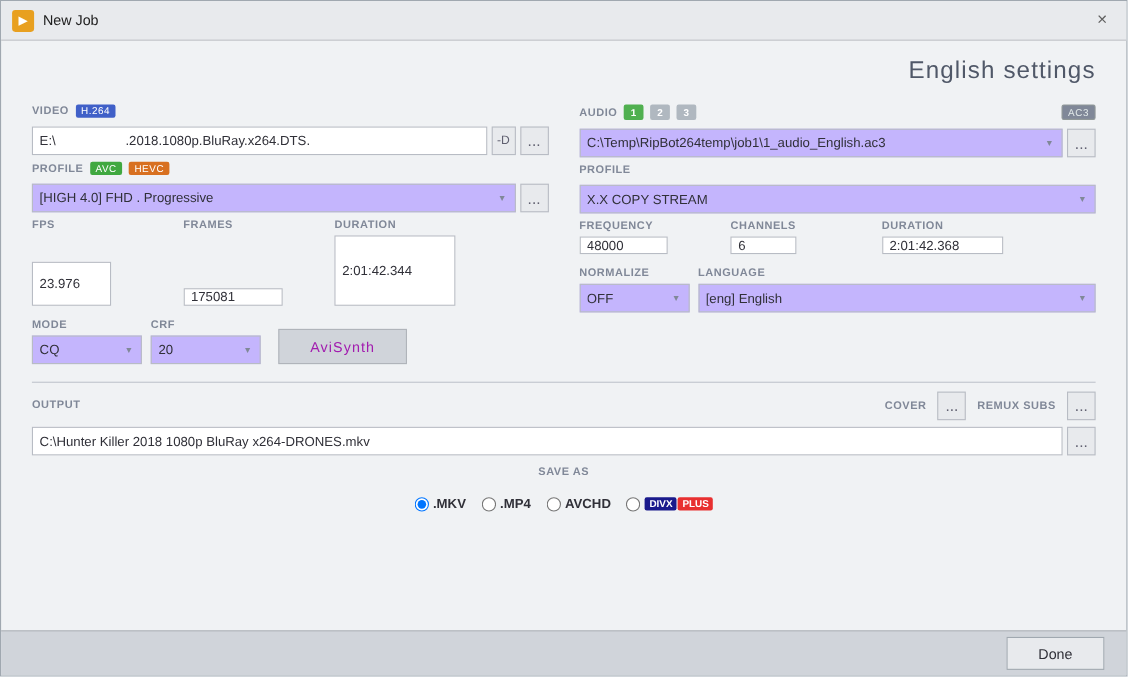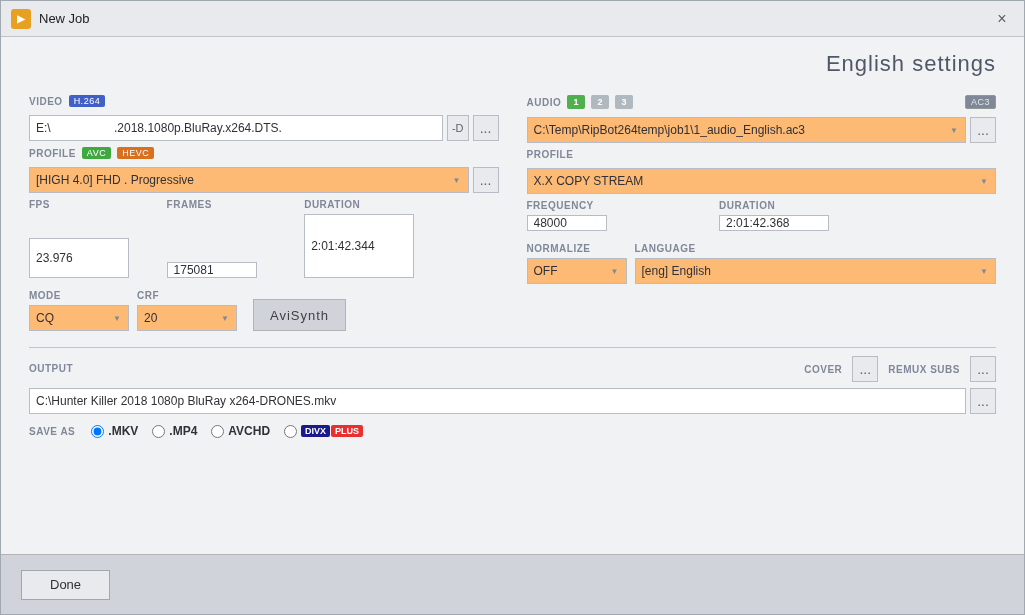--- a/index.html
+++ b/index.html
@@ -150,21 +150,21 @@
       background: white;
       padding: 0 6px;
       font-size: 12px;
       color: #303038;
       outline: none;
     }
     .select-input {
       flex: 1;
       height: 26px;
       border: 1px solid #b8bcc4;
-      background: #fdba74;
+      background: #c4b5fd;
       padding: 0 6px;
       font-size: 12px;
       color: #303038;
       outline: none;
       appearance: none;
       -webkit-appearance: none;
       cursor: pointer;
     }
     .select-wrapper {
       flex: 1;
@@ -199,25 +199,25 @@
     }
     .field-group {
       display: flex;
       flex-direction: column;
       gap: 2px;
     }
     .field-group-sm { flex: 1; }
     .field-group-md { flex: 1.5; }
     .avsynth-btn {
       height: 32px;
-      padding: 0 16px;
+      padding: 0 28px;
       background: #d0d4da;
       border: 1px solid #b0b4ba;
       font-size: 13px;
-      color: #404040;
+      color: #a21caf;
       cursor: pointer;
       letter-spacing: 1px;
     }
     .row-mode-crf {
       display: flex;
       gap: 8px;
       align-items: flex-end;
     }
     .row-freq-ch-dur {
       display: flex;
@@ -253,20 +253,21 @@
     }
     .output-input-row {
       display: flex;
       gap: 4px;
     }
     .save-as-row {
       display: flex;
       align-items: center;
       gap: 16px;
       margin-top: 4px;
+      flex-direction: column;
     }
     .save-as-label {
       font-size: 10px;
       font-weight: 600;
       color: #808898;
       text-transform: uppercase;
       letter-spacing: 0.5px;
     }
     .radio-group {
       display: flex;
@@ -300,21 +301,22 @@
       font-weight: bold;
       padding: 1px 4px;
       border-radius: 2px;
     }
     .footer {
       background: #d0d4da;
       border-top: 1px solid #b0b4ba;
       padding: 8px 20px;
       display: flex;
       align-items: center;
-      height: 60px;
+      justify-content: flex-end;
+      height: 41px;
       flex-shrink: 0;
     }
     .done-btn {
       height: 30px;
       padding: 0 28px;
       background: #e8eaed;
       border: 1px solid #a0a8b0;
       font-size: 13px;
       color: #303038;
       cursor: pointer;
@@ -364,21 +366,21 @@
               <select class="select-input">
                 <option>[HIGH 4.0] FHD . Progressive</option>
               </select>
             </div>
             <button class="btn-dots">...</button>
           </div>
 
           <div class="three-fields">
             <div class="field-group field-group-sm">
               <div class="field-label">FPS</div>
-              <input class="text-input" type="text" value="23.976" style="width: 100px; margin-top: 24px;">
+              <input class="text-input" type="text" value="23.976" style="width: 72px; margin-top: 24px;">
             </div>
             <div class="field-group field-group-sm">
               <div class="field-label">FRAMES</div>
               <input class="text-input" type="text" value="175081" style="width: 90px; margin-top: 48px;">
             </div>
             <div class="field-group field-group-md">
               <div class="field-label">DURATION</div>
               <input class="text-input" type="text" value="2:01:42.344" style="width: 110px;">
             </div>
           </div>
@@ -439,20 +441,24 @@
               <select class="select-input">
                 <option>X.X COPY  STREAM</option>
               </select>
             </div>
           </div>
 
           <div class="three-fields">
             <div class="field-group field-group-sm">
               <div class="field-label">FREQUENCY</div>
               <input class="text-input" type="text" value="48000" style="width: 80px;">
+            </div>
+            <div class="field-group field-group-sm">
+              <div class="field-label">CHANNELS</div>
+              <input class="text-input" type="text" value="6" style="width: 60px;">
             </div>
             <div class="field-group field-group-md">
               <div class="field-label">DURATION</div>
               <input class="text-input" type="text" value="2:01:42.368" style="width: 110px;">
             </div>
           </div>
 
           <div class="row-freq-ch-dur">
             <div class="field-group">
               <div class="field-label">NORMALIZE</div>

